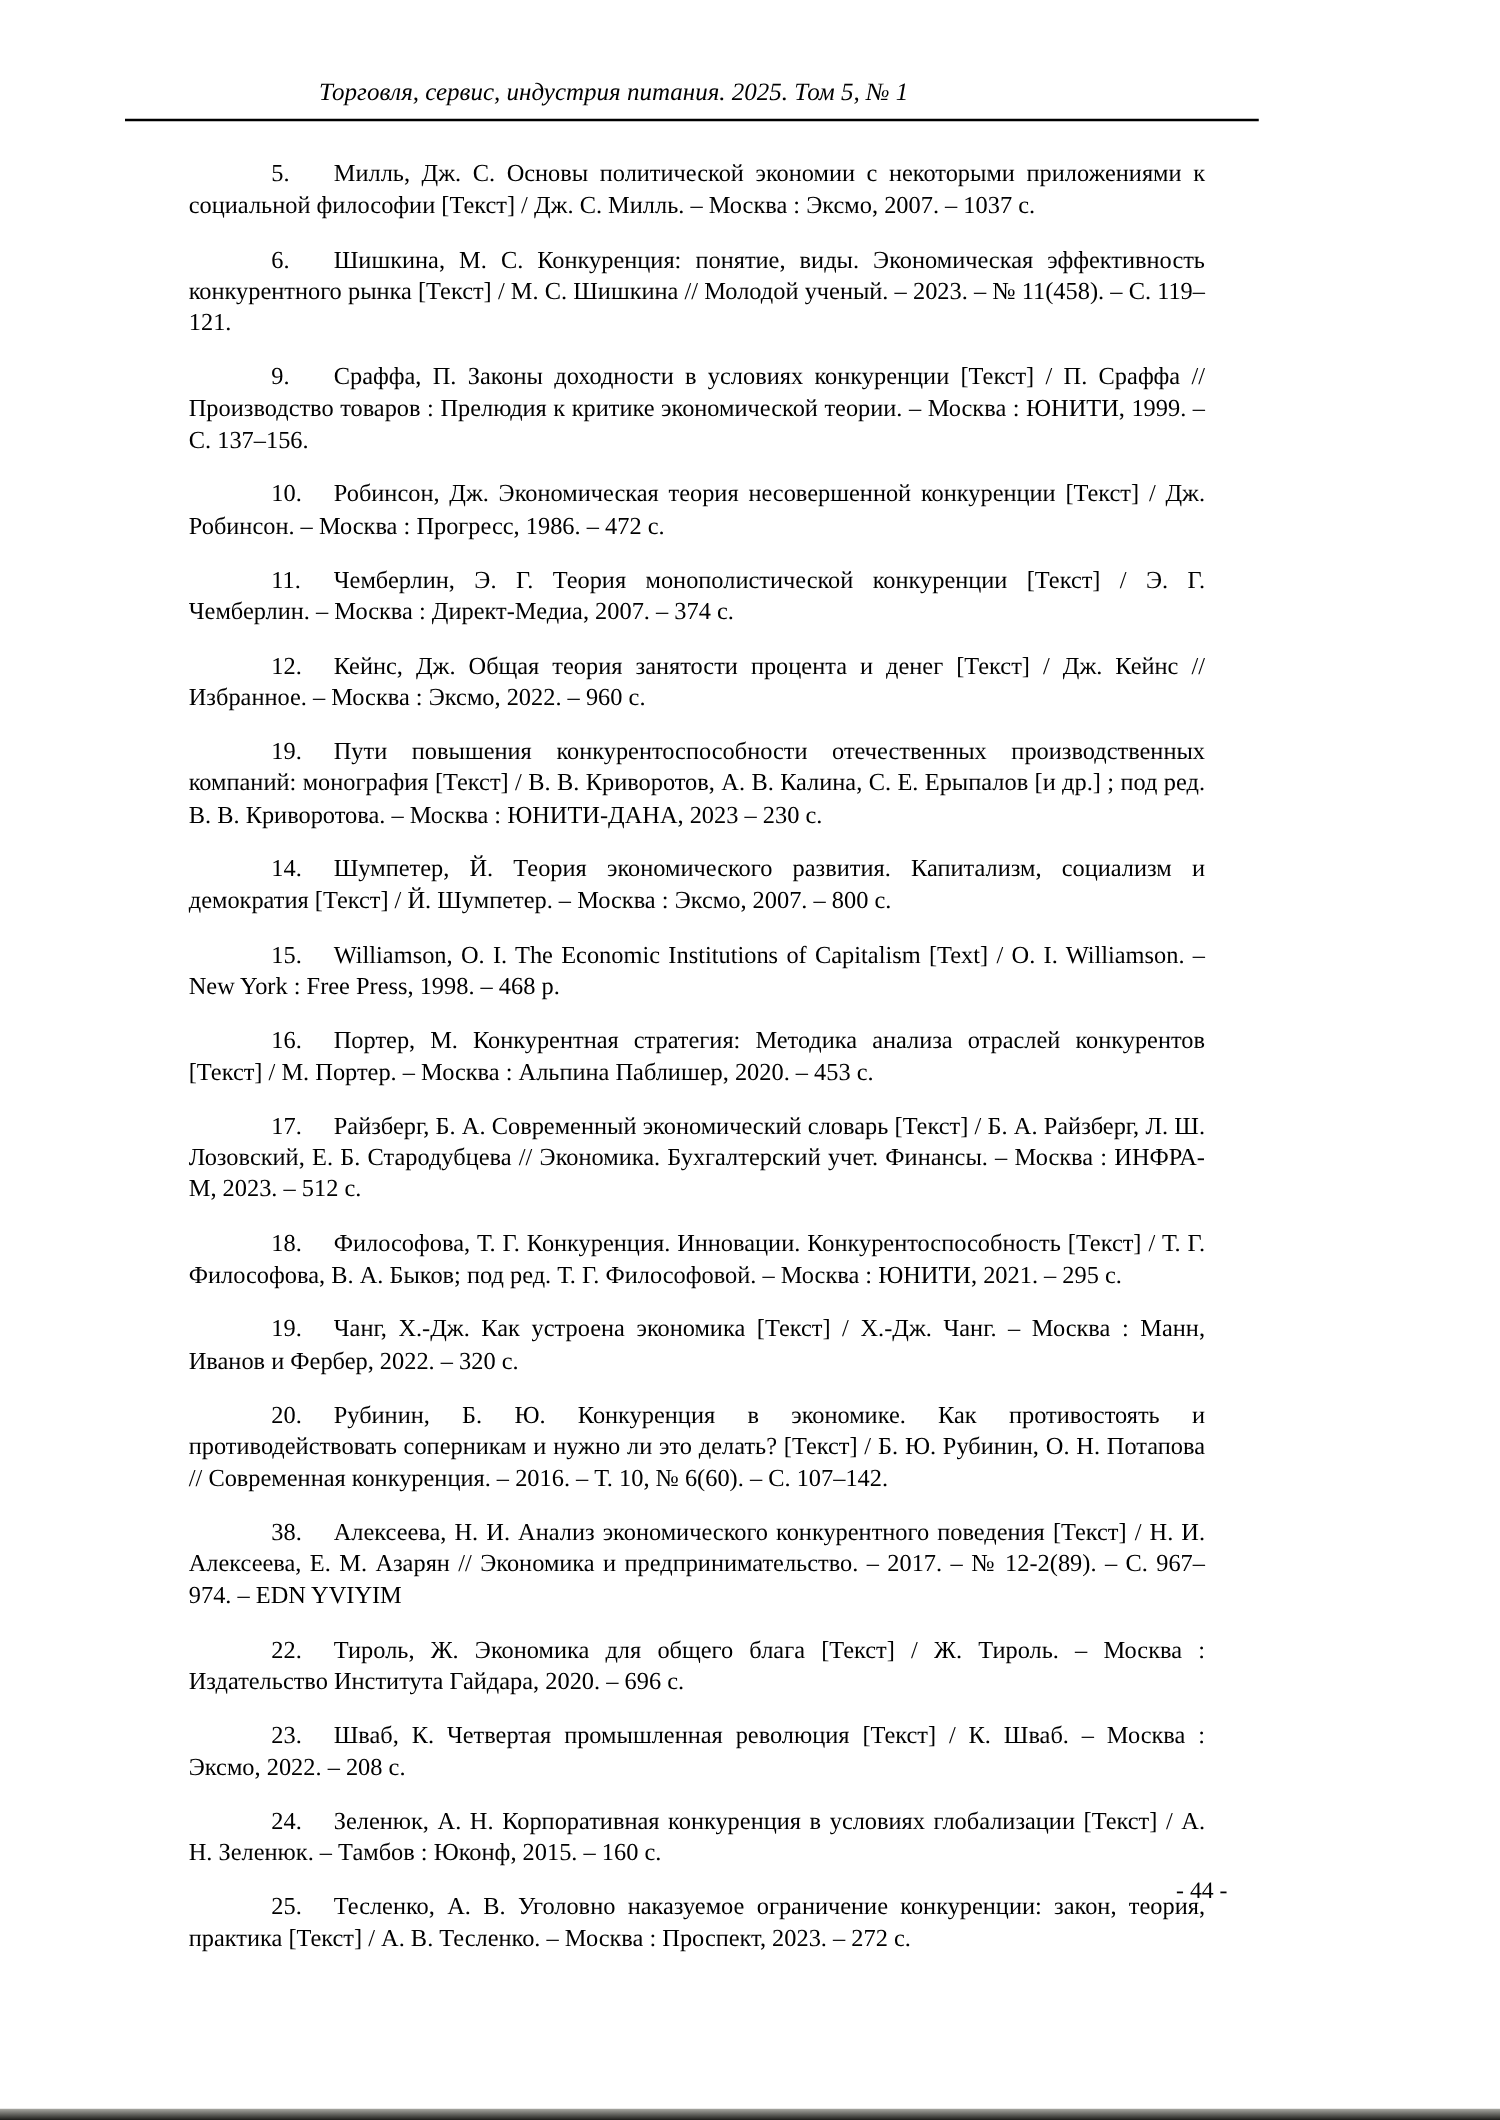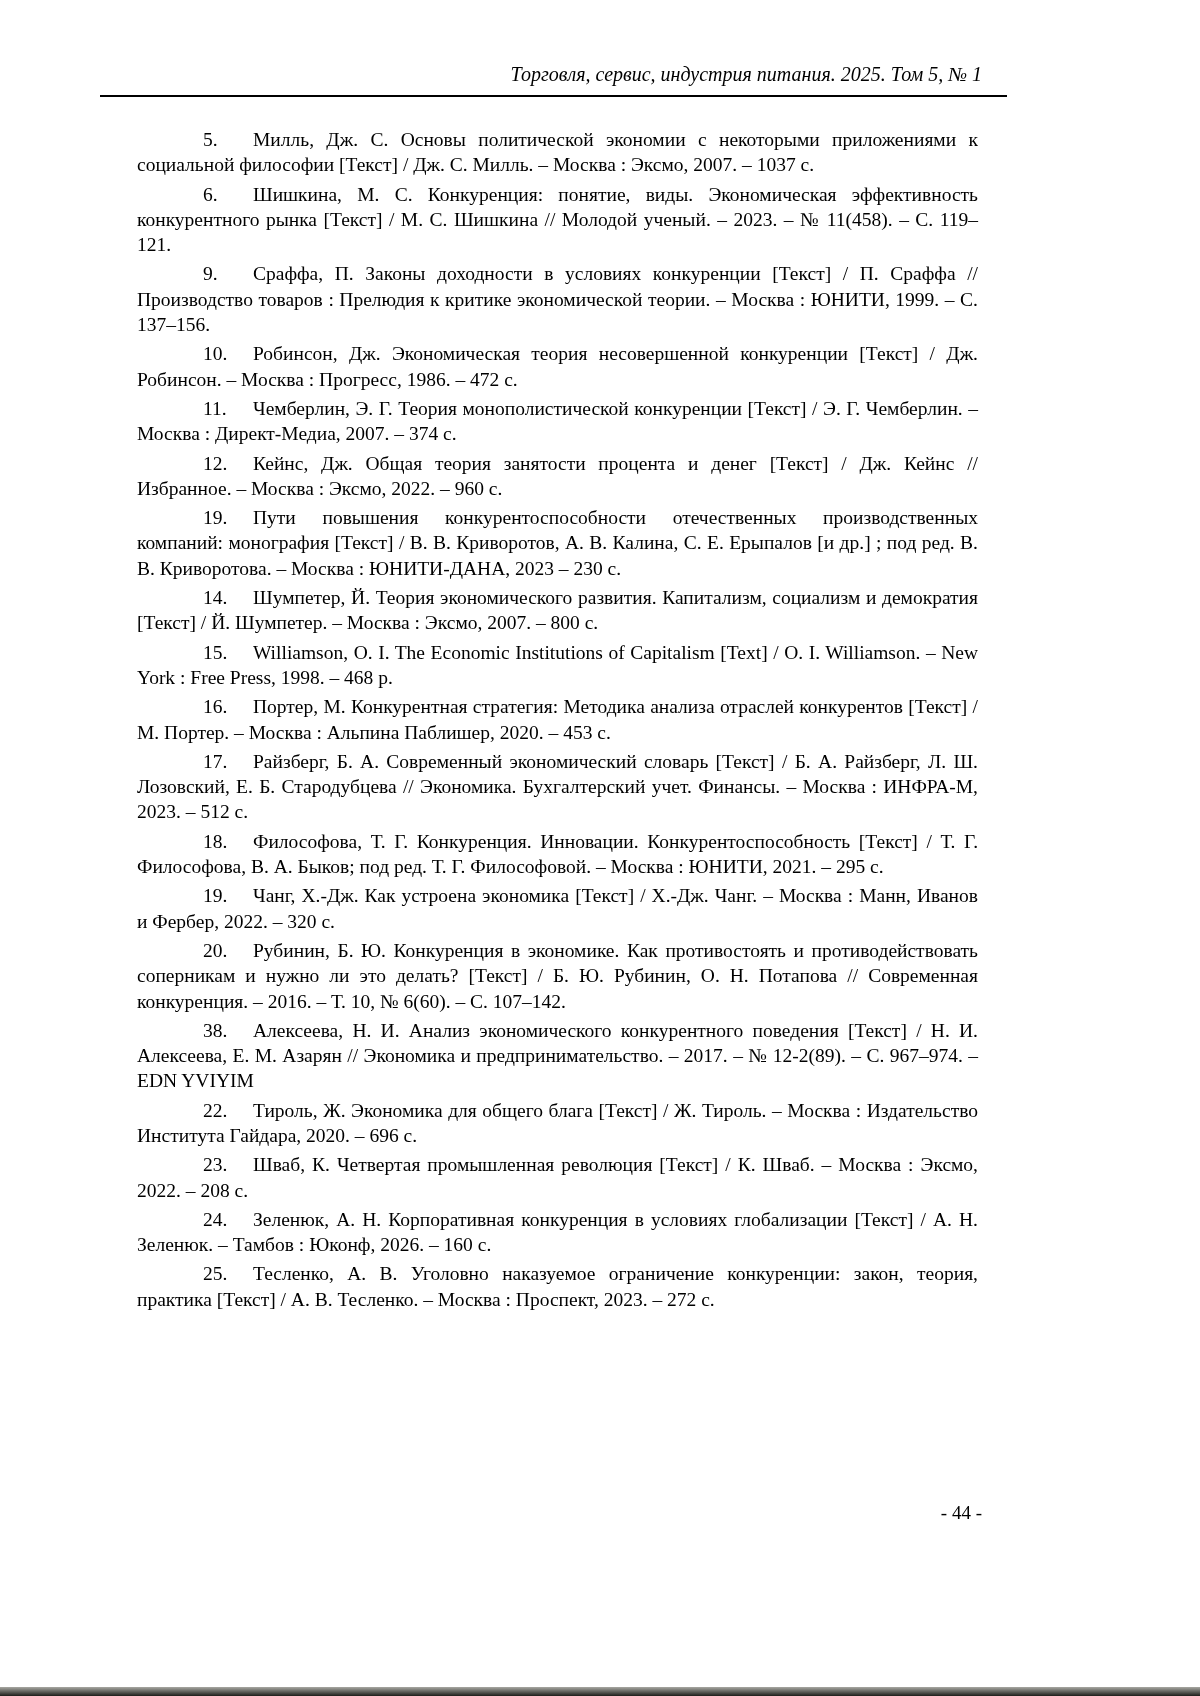--- a/index.html
+++ b/index.html
@@ -14,40 +14,40 @@
     margin: 0 auto;
     background: #ffffff;
     overflow: hidden;
     font-family: "Liberation Serif", "DejaVu Serif", serif;
     color: #000000;
   }
   .header {
     padding-top: 62px;
   }
   .journal-title {
-    text-align: right;
+    text-align: center;
     font-style: italic;
     font-size: 20px;
     line-height: 24px;
     margin-right: 218px;
     white-space: nowrap;
   }
   .header-rule {
     height: 2px;
     background: #000000;
     margin: 9px 193px 0 100px;
   }
   .content {
     margin: 30px 218px 0 133px;
     font-size: 19.5px;
     line-height: 25.3px;
     text-align: justify;
   }
   .ref {
-    margin: 4px;
+    margin: 18px;
     padding: 0;
     text-indent: 66px;
   }
   .ref-num {
     display: inline-block;
     width: 50px;
     text-indent: 0;
   }
   .footer {
     position: absolute;
@@ -86,21 +86,21 @@
       <p class="ref"><span class="ref-num">14.</span><span>Шумпетер, Й. Теория экономического развития. Капитализм, социализм и демократия [Текст] / Й. Шумпетер. – Москва : Эксмо, 2007. – 800 с.</span></p>
       <p class="ref"><span class="ref-num">15.</span><span>Williamson, O. I. The Economic Institutions of Capitalism [Text] / O. I. Williamson. – New York : Free Press, 1998. – 468 p.</span></p>
       <p class="ref"><span class="ref-num">16.</span><span>Портер, М. Конкурентная стратегия: Методика анализа отраслей конкурентов [Текст] / М. Портер. – Москва : Альпина Паблишер, 2020. – 453 с.</span></p>
       <p class="ref"><span class="ref-num">17.</span><span>Райзберг, Б. А. Современный экономический словарь [Текст] / Б. А. Райзберг, Л. Ш. Лозовский, Е. Б. Стародубцева // Экономика. Бухгалтерский учет. Финансы. – Москва : ИНФРА-М, 2023. – 512 с.</span></p>
       <p class="ref"><span class="ref-num">18.</span><span>Философова, Т. Г. Конкуренция. Инновации. Конкурентоспособность [Текст] / Т. Г. Философова, В. А. Быков; под ред. Т. Г. Философовой. – Москва : ЮНИТИ, 2021. – 295 с.</span></p>
       <p class="ref"><span class="ref-num">19.</span><span>Чанг, Х.-Дж. Как устроена экономика [Текст] / Х.-Дж. Чанг. – Москва : Манн, Иванов и Фербер, 2022. – 320 с.</span></p>
       <p class="ref"><span class="ref-num">20.</span><span>Рубинин, Б. Ю. Конкуренция в экономике. Как противостоять и противодействовать соперникам и нужно ли это делать? [Текст] / Б. Ю. Рубинин, О. Н. Потапова // Современная конкуренция. – 2016. – Т. 10, № 6(60). – С. 107–142.</span></p>
       <p class="ref"><span class="ref-num">38.</span><span>Алексеева, Н. И. Анализ экономического конкурентного поведения [Текст] / Н. И. Алексеева, Е. М. Азарян // Экономика и предпринимательство. – 2017. – № 12-2(89). – С. 967–974. – EDN YVIYIM</span></p>
       <p class="ref"><span class="ref-num">22.</span><span>Тироль, Ж. Экономика для общего блага [Текст] / Ж. Тироль. – Москва : Издательство Института Гайдара, 2020. – 696 с.</span></p>
       <p class="ref"><span class="ref-num">23.</span><span>Шваб, К. Четвертая промышленная революция [Текст] / К. Шваб. – Москва : Эксмо, 2022. – 208 с.</span></p>
-      <p class="ref"><span class="ref-num">24.</span><span>Зеленюк, А. Н. Корпоративная конкуренция в условиях глобализации [Текст] / А. Н. Зеленюк. – Тамбов : Юконф, 2026. – 160 с.</span></p>
+      <p class="ref"><span class="ref-num">24.</span><span>Зеленюк, А. Н. Корпоративная конкуренция в условиях глобализации [Текст] / А. Н. Зеленюк. – Тамбов : Юконф, 2015. – 160 с.</span></p>
       <p class="ref"><span class="ref-num">25.</span><span>Тесленко, А. В. Уголовно наказуемое ограничение конкуренции: закон, теория, практика [Текст] / А. В. Тесленко. – Москва : Проспект, 2023. – 272 с.</span></p>
     </div>
 
   <div class="footer">
     <span>- 44 -</span>
   </div>
 
   <div class="scan-edge-bottom"></div>
 </div>
 

